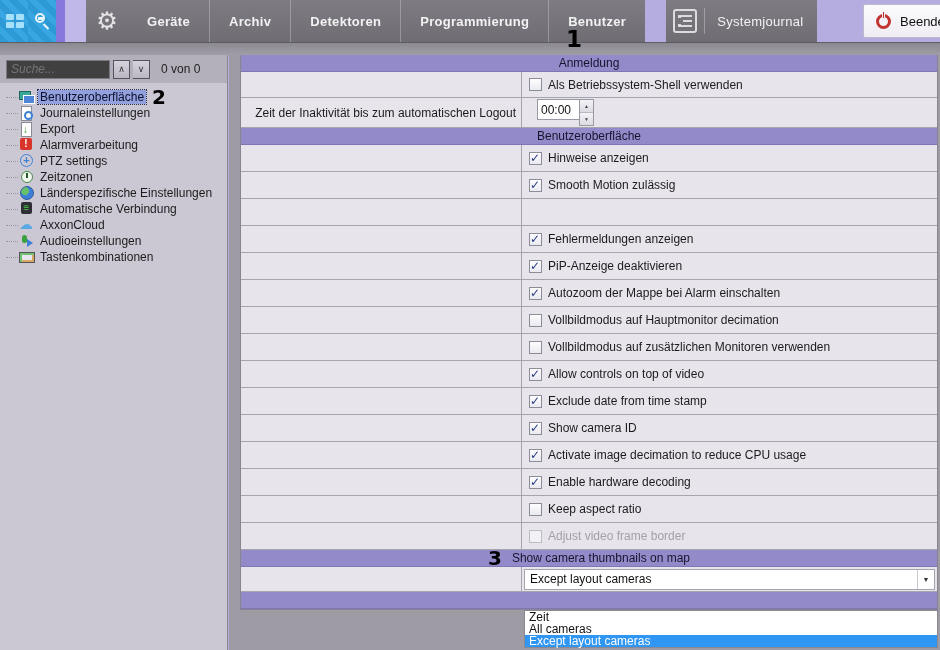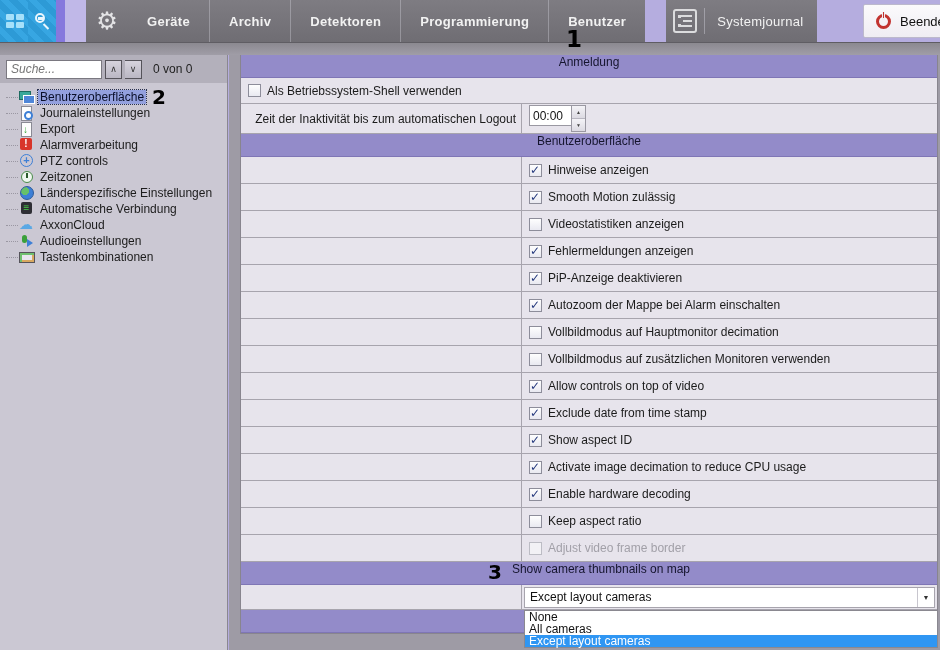--- a/index.html
+++ b/index.html
@@ -44,21 +44,21 @@
   .power-ic { position:relative; width:15px; height:15px; border:3px solid #c23430; border-radius:50%; }
   .power-ic::after { content:""; position:absolute; left:3px; top:-5px; width:3px; height:8px; background:#c23430; box-shadow:0 -1px 0 1px #efedf3 inset; }
   .exit-label { font-size:13px; color:#111; }
 
   
   .subbar { position:absolute; left:0; top:42px; width:940px; height:13px; background:linear-gradient(#8b8990,#a09da7); border-top:1px solid #5f5d63; }
 
   
   .sidebar { position:absolute; left:0; top:55px; width:228px; height:595px; background:#cbc8d3; border-right:1px solid #8a8790; }
   .search-row { height:28px; background:#b3b0bb; display:flex; align-items:center; padding:0 6px; gap:3px; }
-  .search-input { width:96px; height:19px; border:1px solid #7a7880; background:#ffffff; font-style:italic; color:#8a8a8a;
+  .search-input { width:104px; height:19px; border:1px solid #7a7880; background:#404040; font-style:italic; color:#8a8a8a;
     font-size:12px; padding:0 4px; font-family:inherit; }
   .nav-btn { width:17px; height:19px; background:linear-gradient(#d6d3dd,#bab7c3); border:1px solid #55535a;
     font-size:9px; color:#333; display:flex; align-items:center; justify-content:center; cursor:pointer; }
   .nav-btn + .nav-btn { border-left:none; }
   .count { margin-left:8px; color:#222; }
   .tree { padding:6px 0 0 6px; position:relative; }
   .tree-item { display:flex; align-items:center; height:16px; cursor:pointer; white-space:nowrap; }
   .tree-item .dots { width:12px; height:1px; border-bottom:1px dotted #9a97a2; margin-right:1px; }
   .t-ic { width:15px; height:14px; margin-right:4px; position:relative; flex:0 0 15px; }
   .tree-label { padding:0 2px; color:#1c1c1c; }
@@ -84,28 +84,28 @@
     color:#4ad04a; font-size:10px; line-height:12px; text-align:center; }
   .ic-cloud::before { content:"☁"; position:absolute; left:0; top:-2px; font-size:14px; color:#5aa8e4; }
   .ic-audio::before { content:""; position:absolute; left:3px; top:1px; width:5px; height:8px; background:#3aa03a; border-radius:3px; }
   .ic-audio::after { content:""; position:absolute; left:8px; top:5px; width:0; height:0; border:4px solid transparent; border-left:6px solid #3d7fd6; }
   .ic-keyboard::before { content:""; position:absolute; left:0; top:2px; width:14px; height:9px; background:#e8e6ee; border:1px solid #55535a;
     box-shadow:inset 2px 2px 0 #6fc06f, inset -2px -2px 0 #d8a860; }
 
   
   .content-bg { position:absolute; left:229px; top:55px; width:711px; height:595px; background:#9e9ba5; }
   .main-panel { position:absolute; left:240px; top:55px; width:698px; background:#e7e4ec; border:1px solid #88858e; border-top:none; }
-  .row-header { height:23px; background:#938bc9; border-bottom:1px solid #7f76b5; display:flex; justify-content:center;
+  .row-header { height:17px; background:#938bc9; border-bottom:1px solid #7f76b5; display:flex; align-items:center; justify-content:center;
     color:#15152e; font-size:12px; }
   .row-header .step-3 { font-size:20px; margin-right:10px; line-height:20px; }
   .row { display:flex; border-bottom:1px solid #a7a4ad; background:#e7e4ec; }
   .cell-left { width:281px; border-right:1px solid #a7a4ad; display:flex; align-items:center; justify-content:flex-end;
     text-align:right; padding:0 5px; color:#1b1b1b; line-height:14px; }
   .cell-right { flex:1; display:flex; align-items:center; padding:0 7px; }
-  .row.h26 { height:26px;flex-direction:column; } .row.h27 { height:27px; } .row.h30 { height:30px; } .row.h25 { height:25px; }
+  .row.h26 { height:26px; } .row.h27 { height:27px; } .row.h30 { height:30px;gap:8px; } .row.h25 { height:25px; }
   .cbx { width:13px; height:13px; border:1px solid #8d8d9a; background:linear-gradient(#fefefe,#e9e9f1); position:relative; flex:0 0 13px; }
   .cbx.checked::after { content:"✓"; position:absolute; left:0px; top:-2px; font-size:12px; font-weight:bold; color:#25397d; }
   .cbx.disabled { border-color:#bcbcc4; background:#f2f1f5; }
   .cbx-label { margin-left:6px; color:#1b1b1b; }
   .cbx-label.disabled { color:#a2a0a8; }
 
   .spinbox { display:flex; height:27px; }
   .spin-input { width:42px; height:21px; border:1px solid #9a98a2; border-right:none; background:#fff; font-size:12px;
     padding:0 3px; font-family:inherit; color:#111; }
   .spin-btns { display:flex; flex-direction:column; width:15px; border:1px solid #9a98a2; }
@@ -209,21 +209,21 @@
           <span class="tree-label">Export</span>
         </div>
         <div class="tree-item">
           <span class="dots"></span>
           <span class="t-ic ic-alarm"></span>
           <span class="tree-label">Alarmverarbeitung</span>
         </div>
         <div class="tree-item">
           <span class="dots"></span>
           <span class="t-ic ic-ptz"></span>
-          <span class="tree-label">PTZ controls</span>
+          <span class="tree-label">PTZ settings</span>
         </div>
         <div class="tree-item">
           <span class="dots"></span>
           <span class="t-ic ic-timezone"></span>
           <span class="tree-label">Zeitzonen</span>
         </div>
         <div class="tree-item">
           <span class="dots"></span>
           <span class="t-ic ic-globe"></span>
           <span class="tree-label">Länderspezifische Einstellungen</span>
@@ -287,24 +287,20 @@
       </div>
       <div class="row h27">
         <div class="cell-left"></div>
         <div class="cell-right">
           <span class="cbx checked"></span>
           <span class="cbx-label">Smooth Motion zulässig</span>
         </div>
       </div>
       <div class="row h27">
         <div class="cell-left"></div>
-        <div class="cell-right">
-          <span class="cbx"></span>
-          <span class="cbx-label">Videostatistiken anzeigen</span>
-        </div>
       </div>
       <div class="row h27">
         <div class="cell-left"></div>
         <div class="cell-right">
           <span class="cbx checked"></span>
           <span class="cbx-label">Fehlermeldungen anzeigen</span>
         </div>
       </div>
       <div class="row h27">
         <div class="cell-left"></div>
@@ -345,21 +341,21 @@
         <div class="cell-left"></div>
         <div class="cell-right">
           <span class="cbx checked"></span>
           <span class="cbx-label">Exclude date from time stamp</span>
         </div>
       </div>
       <div class="row h27">
         <div class="cell-left"></div>
         <div class="cell-right">
           <span class="cbx checked"></span>
-          <span class="cbx-label">Show aspect ID</span>
+          <span class="cbx-label">Show camera ID</span>
         </div>
       </div>
       <div class="row h27">
         <div class="cell-left"></div>
         <div class="cell-right">
           <span class="cbx checked"></span>
           <span class="cbx-label">Activate image decimation to reduce CPU usage</span>
         </div>
       </div>
       <div class="row h27">
@@ -395,20 +391,20 @@
             <span class="combo-arrow">▼</span>
           </div>
         </div>
       </div>
       <div class="row-header">
         <span></span>
       </div>
     </div>
 
   <div class="dd-popup" id="dd-popup">
-      <div class="dd-opt">None</div>
+      <div class="dd-opt">Zeit</div>
       <div class="dd-opt">All cameras</div>
       <div class="dd-opt hl">Except layout cameras</div>
     </div>
 
   <span class="step-num ann-1">1</span>
 
 </div>
 
 </body></html>

